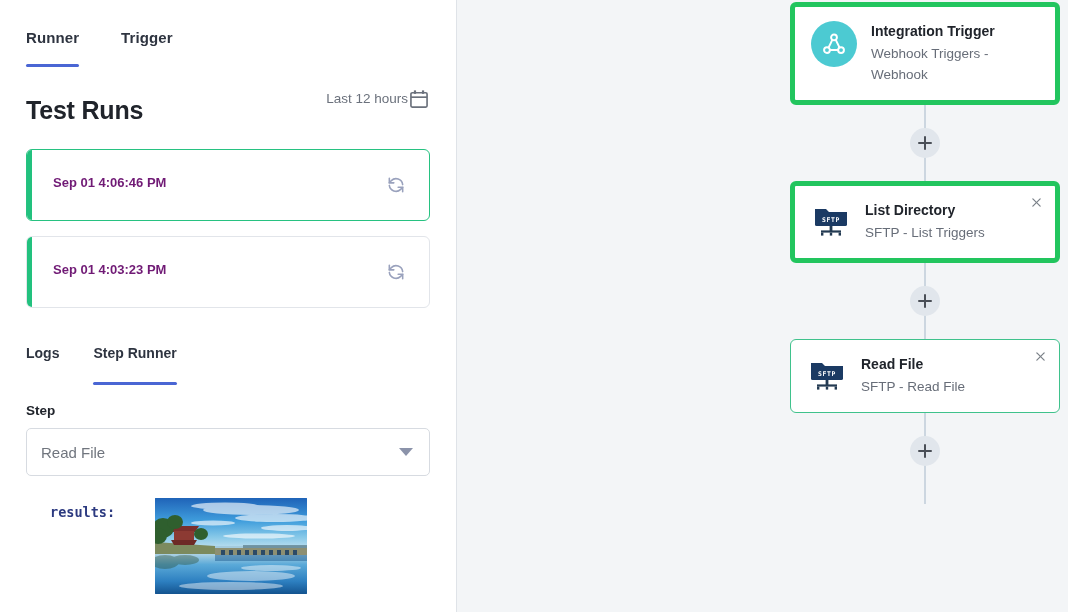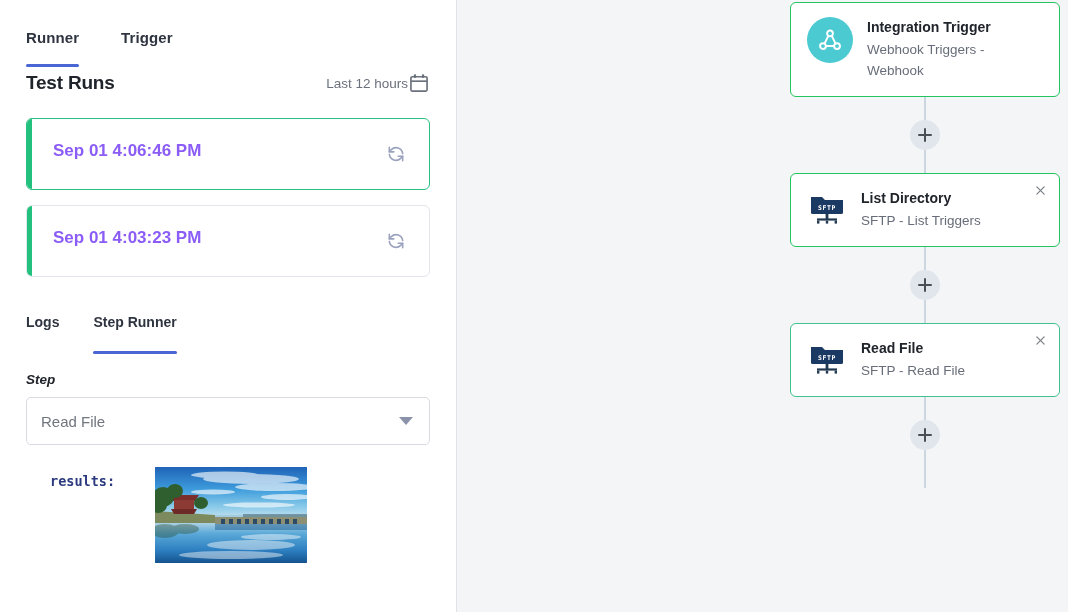--- a/index.html
+++ b/index.html
@@ -38,42 +38,42 @@
     position: absolute; left: 0; right: 0; bottom: -21px;
     height: 3px; background: #4a66d4; border-radius: 2px;
     display: none;
   }
   .tab.active .under { display: block; }
 
   .section-head {
     display: flex; align-items: center; justify-content: space-between;
     padding: 26px 26px 0 26px;
   }
-  .title-main { font-size: 19px; font-weight: bold; color: #20242b; letter-spacing: -.2px; }
+  .title-main { font-size: 25px; font-weight: bold; color: #20242b; letter-spacing: -.2px; margin-top: 24px; }
   .range-wrap { display: flex; align-items: center; }
   .range-label { font-size: 13.5px; color: #6b717c; }
   .cal-icon { width: 22px; height: 22px; display:block; }
 
   
   .runs { padding: 24px 26px 0 26px; }
   .run-card {
     position: relative;
     height: 72px;
     border-radius: 6px;
     background: #fff;
     display: flex; align-items: center;
     margin-bottom: 15px;
     overflow: hidden;
     cursor: pointer;
   }
   .run-card.selected { border: 1px solid #27c281; }
   .run-card.idle { border: 1px solid #e2e5ea; }
   .accent { position: absolute; left: 0; top: 0; bottom: 0; width: 5px; background: #22c17e; }
   .run-body { padding-left: 26px; flex: 1; }
-  .run-time { font-size: 17px; font-weight: bold; color: #8b5cf6; margin-bottom: 6px; }
+  .run-time { font-size: 13px; font-weight: bold; color: #701a75; margin-bottom: 6px; }
   .run-dur { font-size: 13.5px; color: #6b717c; }
   .retry-btn {
     width: 34px; height: 34px; margin-right: 16px;
     display: flex; align-items: center; justify-content: center;
     background: none; border: none; cursor: pointer;
   }
 
   
   .subtabs { display: flex; padding: 22px 0 0 26px; }
   .subtab {
@@ -82,21 +82,21 @@
     background: none; border: none; cursor: pointer;
     font-family: "Liberation Sans", sans-serif;
   }
   .subtab .under2 {
     position: absolute; left: 0; right: 0; bottom: -18px;
     height: 3px; background: #4a66d4; border-radius: 2px; display: none;
   }
   .subtab.active .under2 { display: block; }
 
   .field-wrap { padding: 36px 26px 0 26px; }
-  .field-label { font-size: 13.5px; font-weight: bold; color: #20242b; margin-bottom: 10px; font-style: italic; }
+  .field-label { font-size: 13.5px; font-weight: bold; color: #20242b; margin-bottom: 10px; }
   .select-box {
     height: 48px; border: 1px solid #d7dbe1; border-radius: 5px;
     display: flex; align-items: center; justify-content: space-between;
     padding: 0 16px 0 14px; background: #fff; cursor: pointer;
   }
   .select-value { font-size: 15px; color: #70757e; }
   .caret { width: 0; height: 0; border-left: 7px solid transparent; border-right: 7px solid transparent; border-top: 8px solid #8b93aa; }
 
   
   .results-row { display: flex; align-items: flex-start; padding: 22px 0 0 50px; gap: 26px; }
@@ -128,21 +128,21 @@
     position: relative; z-index: 2;
   }
   .plus-btn::before, .plus-btn::after {
     content: ""; position: absolute; background: #4a4f57; border-radius: 1px;
   }
   .plus-btn::before { width: 14px; height: 2.2px; }
   .plus-btn::after { width: 2.2px; height: 14px; }
 
   .node {
     width: 270px; background: #fff; border-radius: 6px;
-    border: 1px solid #22c55e;
+    border: 5px solid #22c55e;
     display: flex; align-items: flex-start;
     padding: 14px 14px 14px 16px;
     position: relative; cursor: pointer;
   }
   .node.selected { border: 1px solid #3fc28c; }
   .node-icon { flex: 0 0 auto; margin-right: 14px; }
   .node-text { padding-top: 2px; min-width: 0; }
   .node-title { font-size: 14px; font-weight: bold; color: #20242b; margin-bottom: 5px; }
   .node-sub { font-size: 13.5px; color: #676d78; line-height: 1.55; }
   .node-close {

